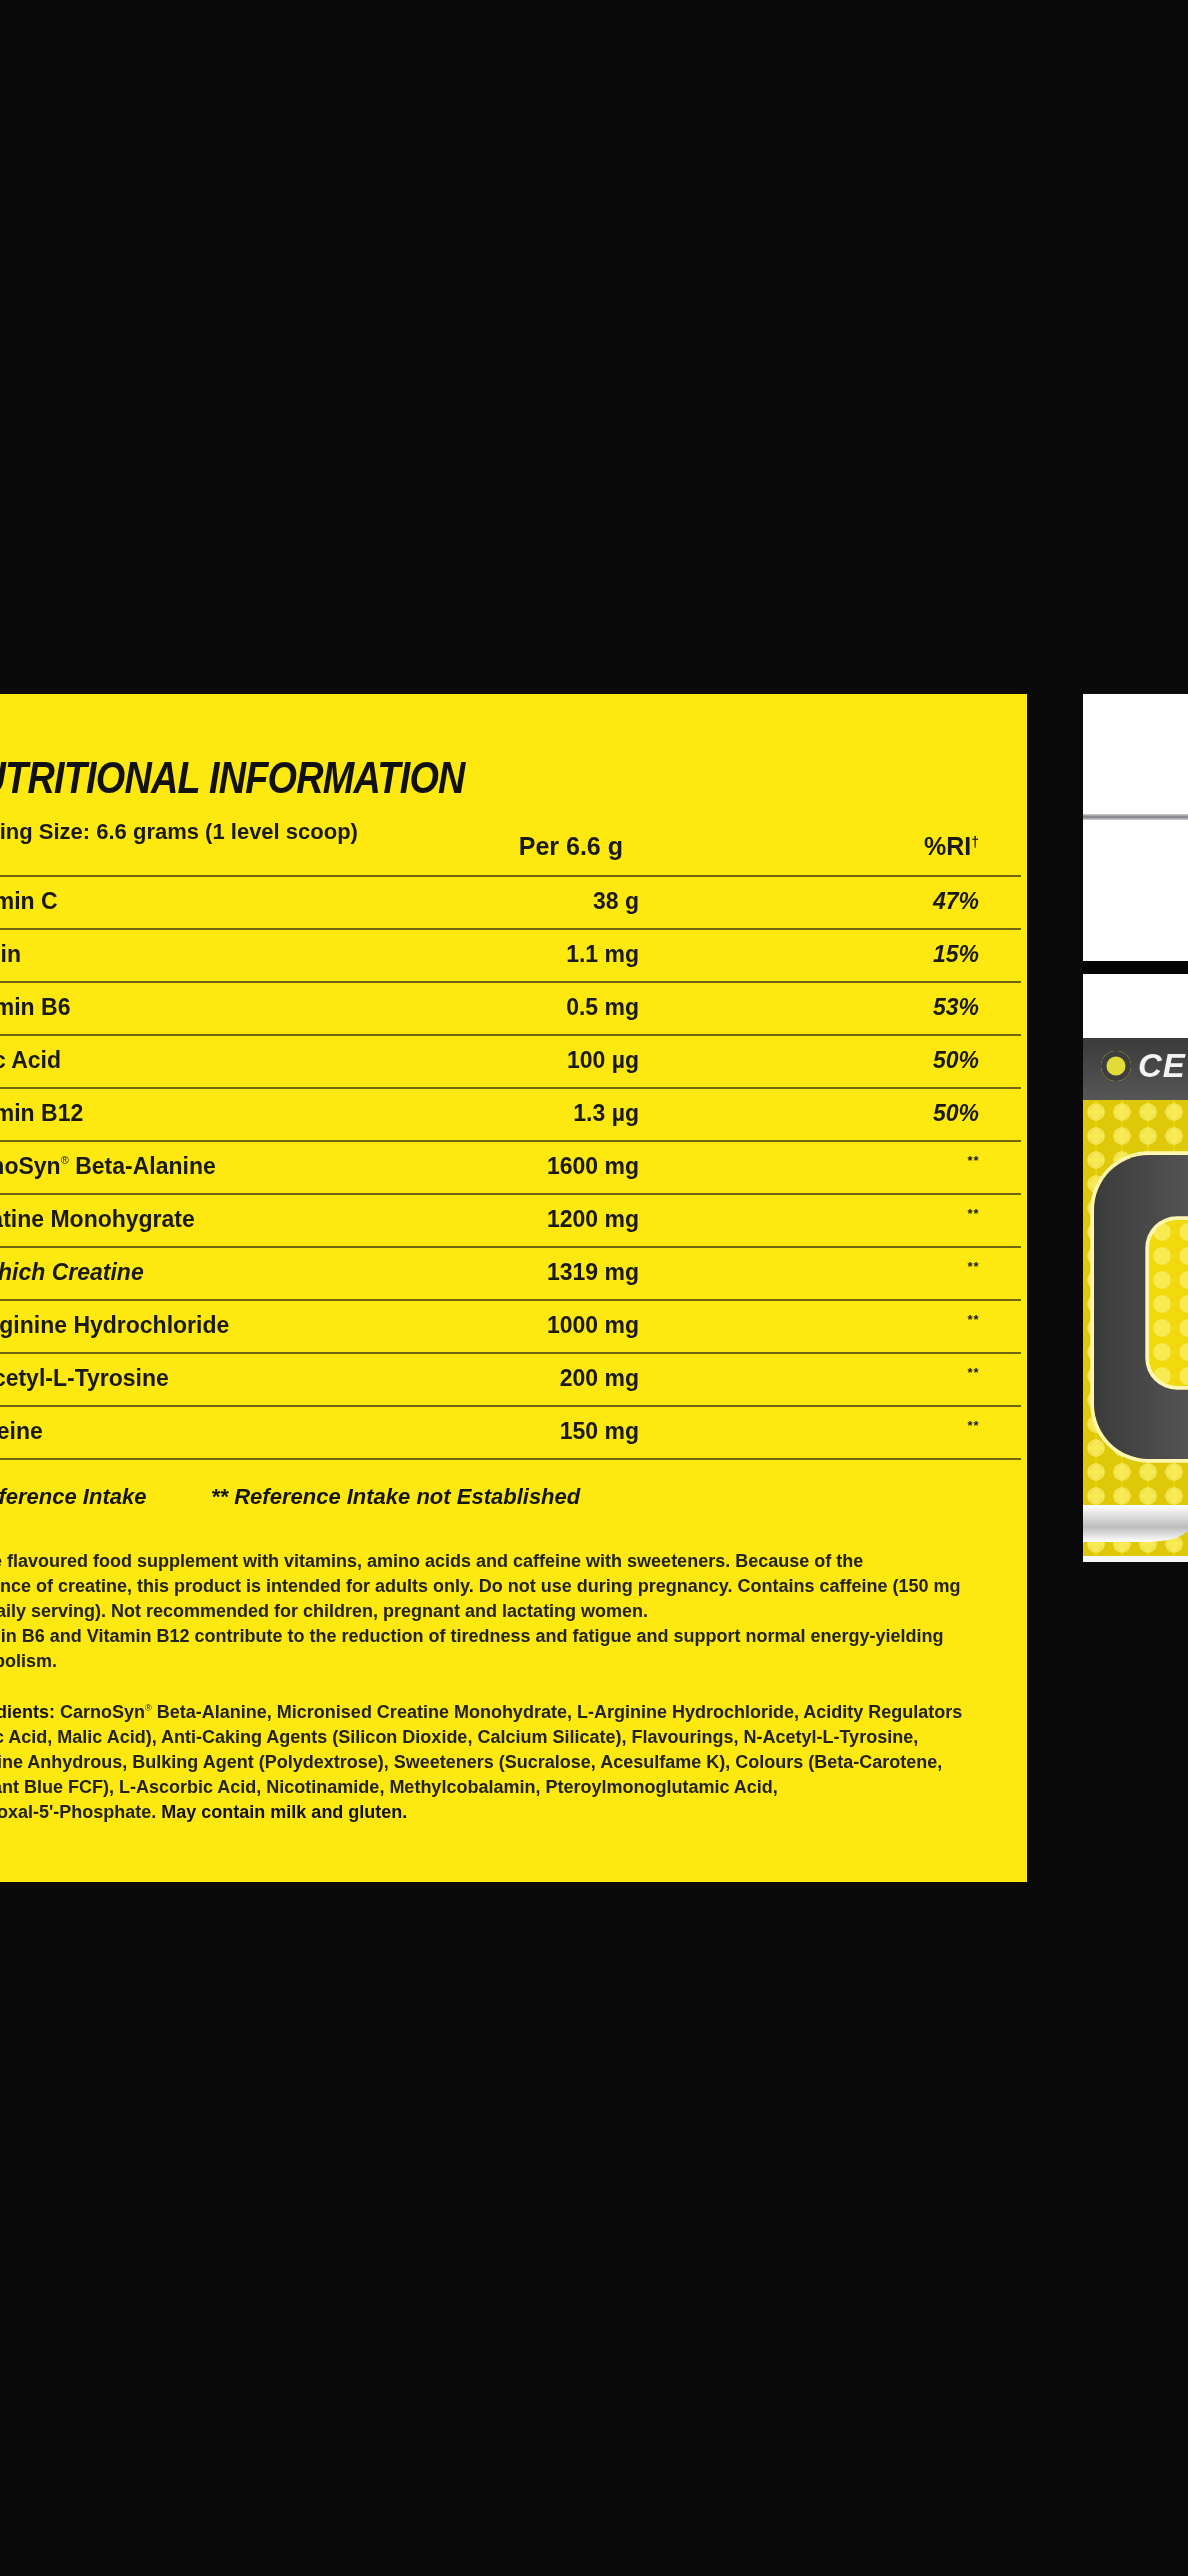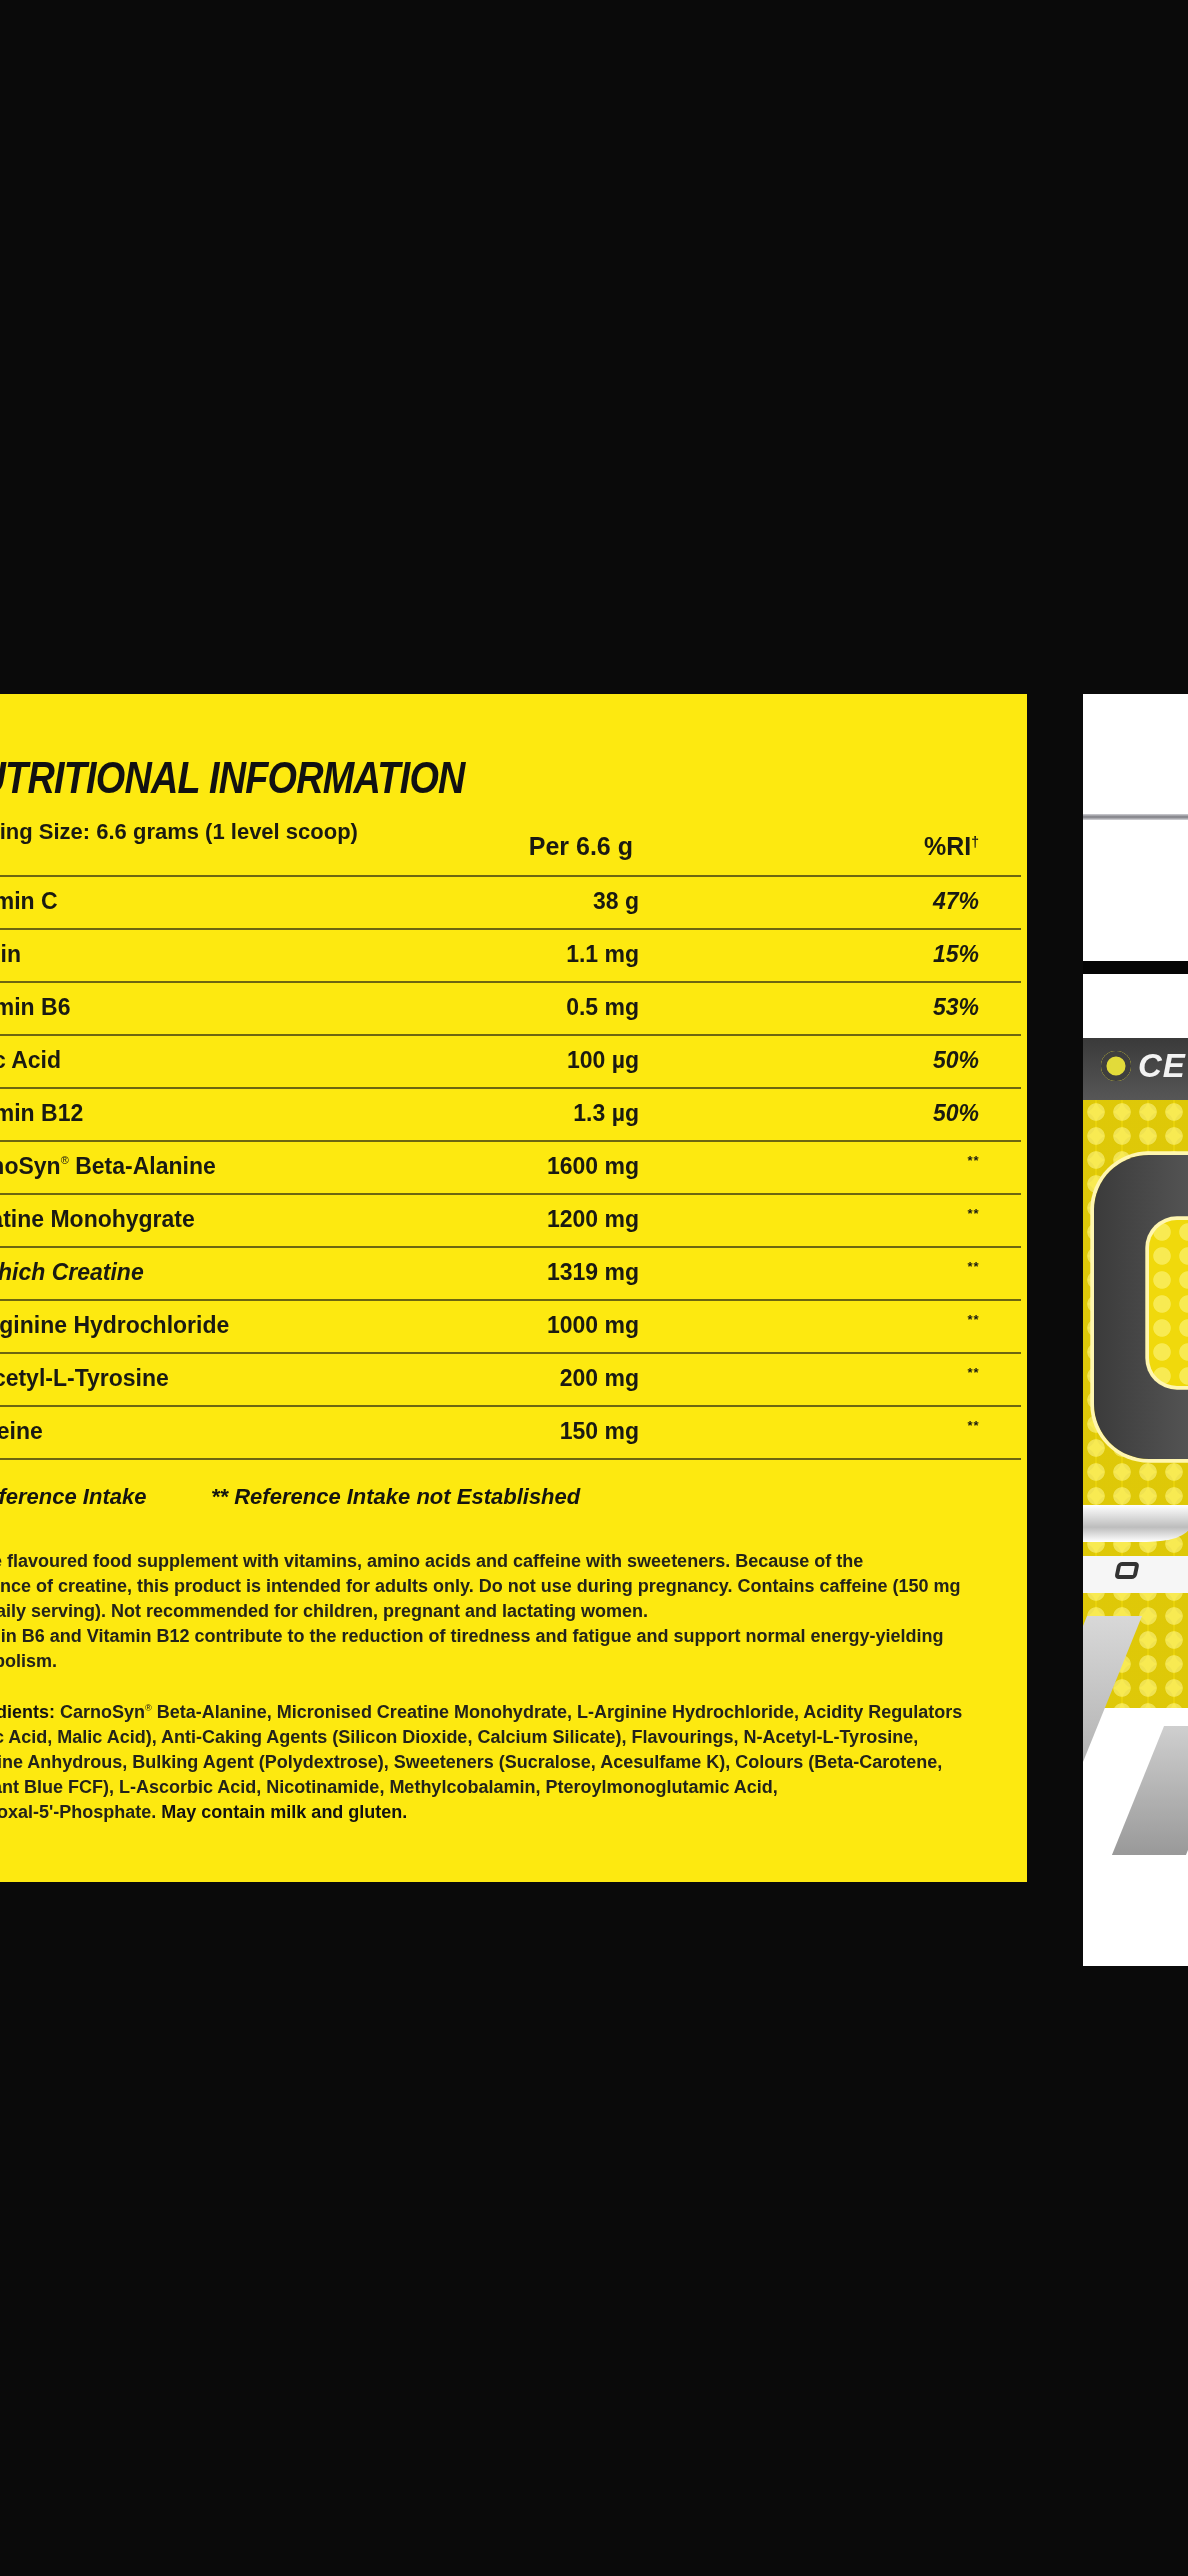--- a/index.html
+++ b/index.html
@@ -63,21 +63,21 @@
       color: #1a1a12;
     }
     .col-head {
       position: absolute;
       top: 138px;
       font-weight: 700;
       font-size: 25px;
       white-space: nowrap;
       color: #1a1a12;
     }
-    .col-head.amount { right: 388px; }
+    .col-head.amount { right: 398px; }
     .col-head.ri { right: 42px; }
     .col-head sup { font-size: 14px; vertical-align: 8.3px; }
 
     .table {
       position: absolute;
       left: 0;
       top: 181px;
       width: 1069px;
     }
     .row {
@@ -141,21 +141,21 @@
     .ingredients .line { display: block; white-space: nowrap; }
     .ingredients sup { font-size: 9.2px; vertical-align: 7.4px; font-weight: 400; }
     .ingredients .strong { font-weight: 900; color: #111; }
 
     
     .product {
       position: absolute;
       left: 1083px;
       top: 694px;
       width: 106px;
-      height: 1272px;
+      height: 868px;
       background: #ffffff;
       overflow: hidden;
     }
     .lid-line {
       position: absolute;
       left: 0; right: 0;
       top: 120px;
       height: 5.5px;
       background: linear-gradient(#cfcfd4, #7c7c82, #d6d6da);
     }

